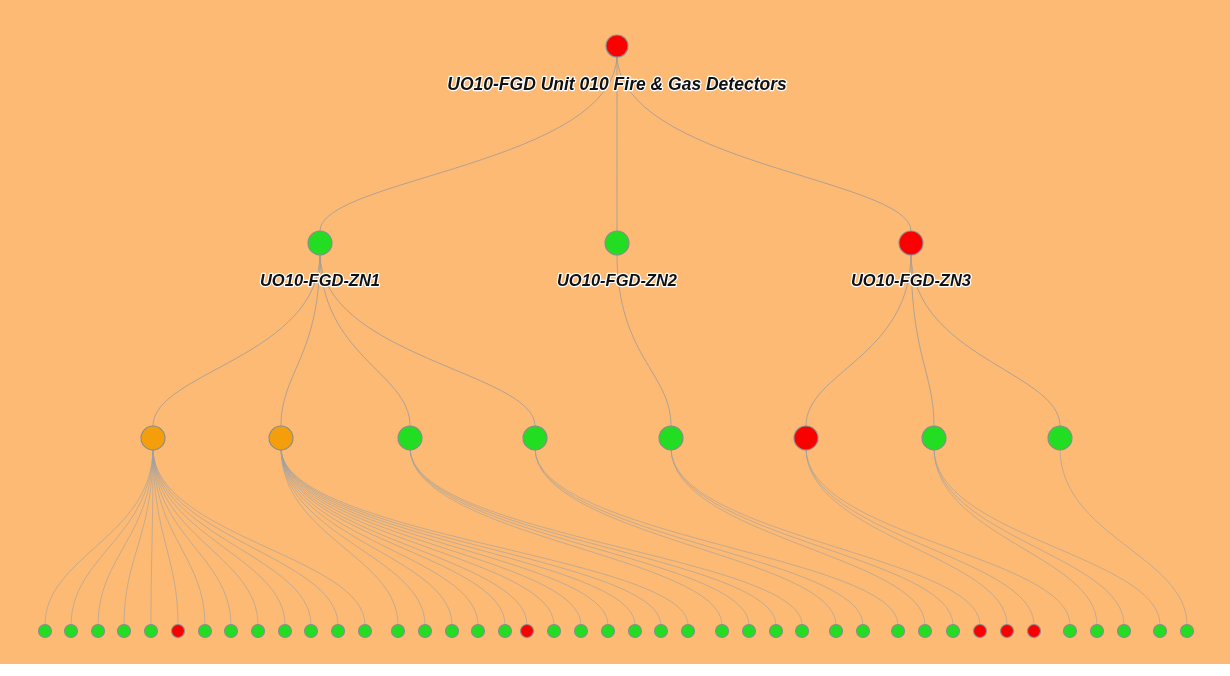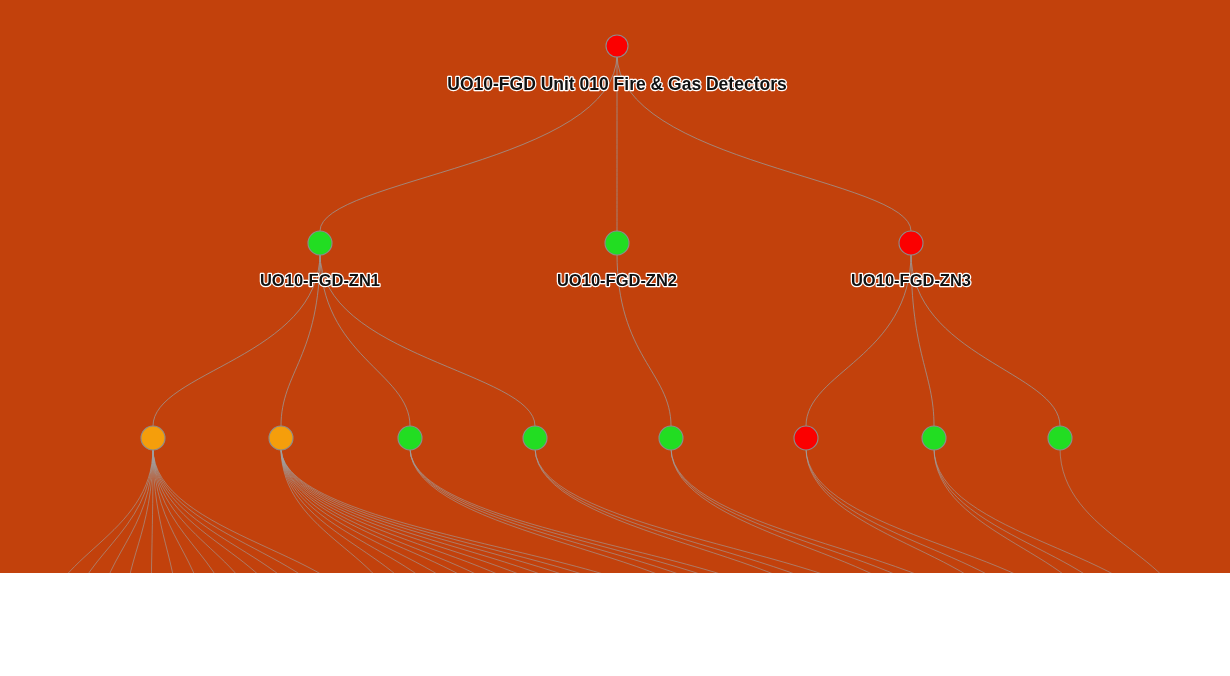--- a/index.html
+++ b/index.html
@@ -6,23 +6,24 @@
     margin: 0;
     padding: 0;
     background: #ffffff;
   }
   body {
     font-family: "Liberation Sans", sans-serif;
   }
   #stage {
     position: relative;
     width: 1230px;
-    height: 573px;
-    background: #c2410c;
+    height: 664px;
+    background: #fdba74;
     overflow: hidden;
+    font-style: italic;
   }
   #graph-svg {
     position: absolute;
     left: 0;
     top: 0;
     width: 1230px;
     height: 676px;
     display: block;
   }
   .edge {

